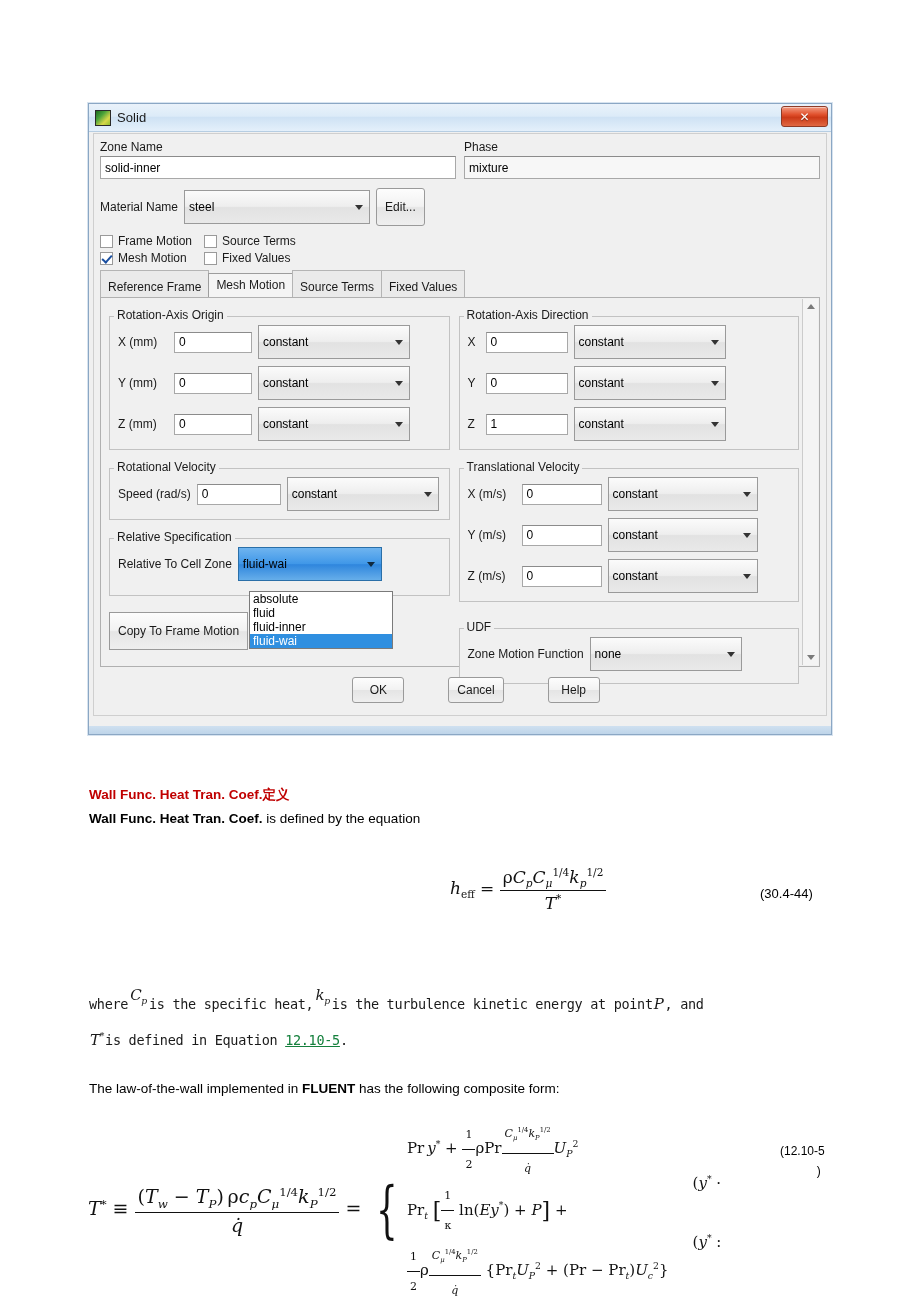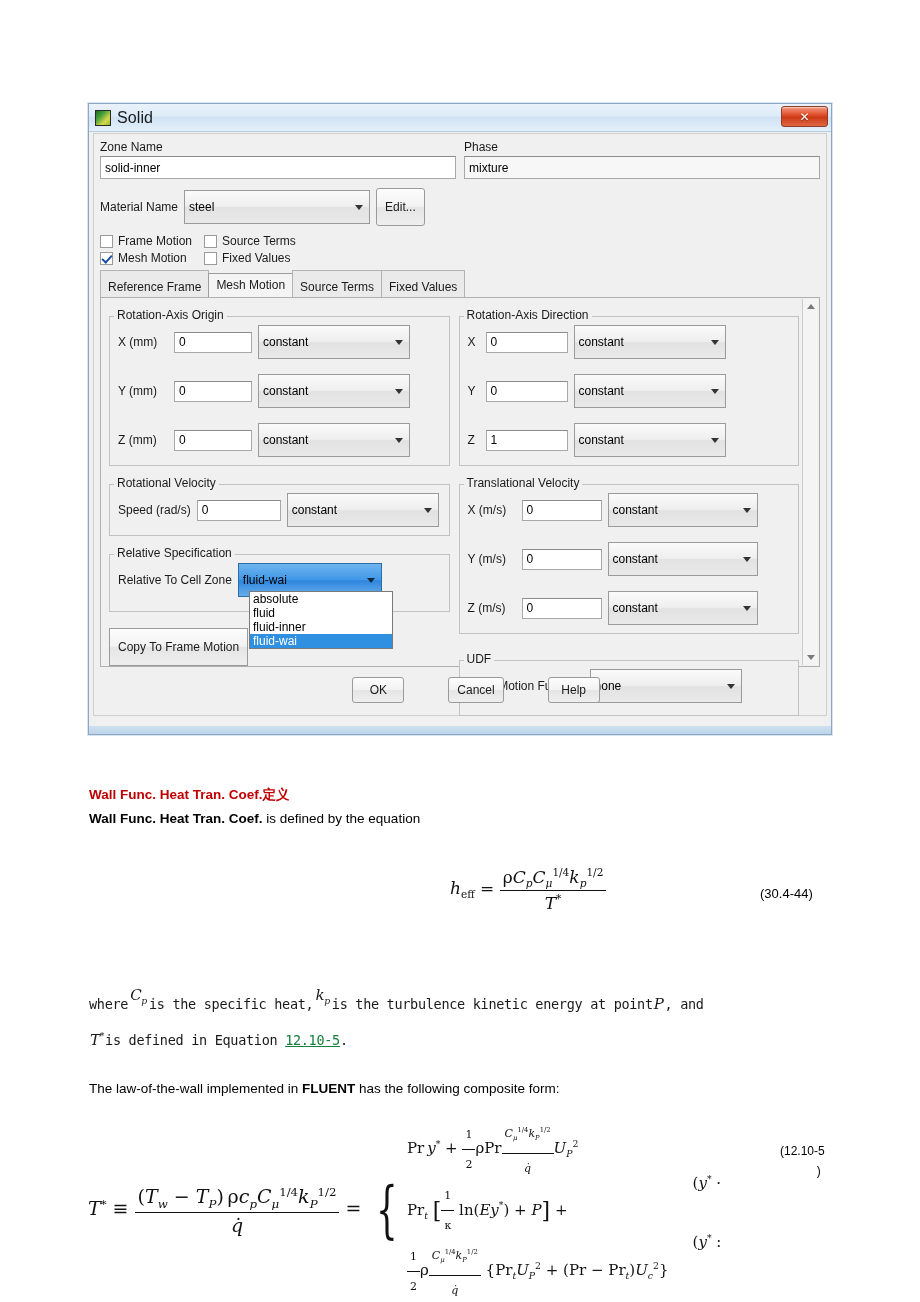--- a/index.html
+++ b/index.html
@@ -38,21 +38,21 @@
   }
   .title-icon {
     width: 16px; height: 16px;
     margin-right: 6px;
     border: 1px solid #2a2a2a;
     background: linear-gradient(135deg,#1d6b1f 0%, #4aa33a 35%, #d8d84a 70%, #8fbf30 100%);
     box-sizing: border-box;
     flex: 0 0 auto;
   }
   .title-text {
-    font-size: 16px;
+    font-size: 13px;
     color: #1a1a1a;
     letter-spacing: 0.1px;
   }
   .close-btn {
     position: absolute;
     right: 3px;
     top: 2px;
     width: 45px;
     height: 19px;
     border-radius: 3px;
@@ -259,21 +259,21 @@
     top: -9px;
     left: 4px;
     background: #f0f0f0;
     padding: 0 3px;
     font-size: 12px;
     color: #1a1a1a;
   }
   .grp-row {
     display: flex;
     align-items: center;
-    margin-bottom: 15px;
+    margin-bottom: 7px;
   }
   .grp-row:last-child { margin-bottom: 0; }
   .grp-lab {
     font-size: 12px;
     color:#1a1a1a;
     margin-right: 6px;
     white-space: nowrap;
   }
   .grp-tb {
     height: 21px;

